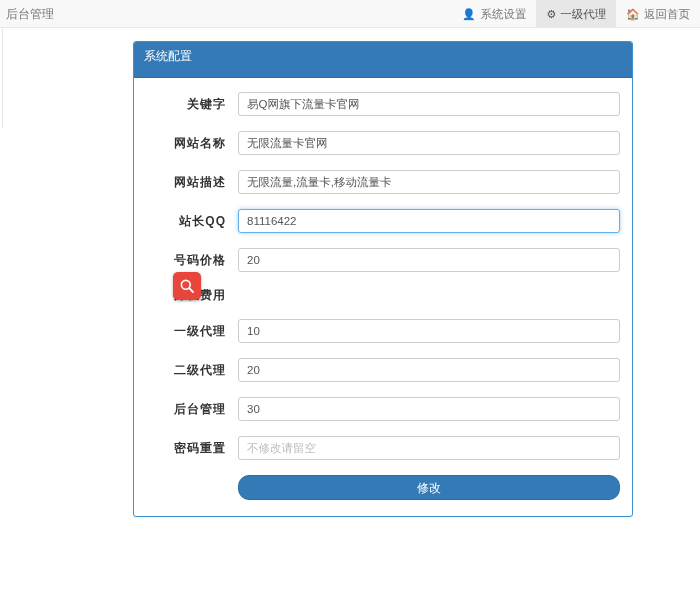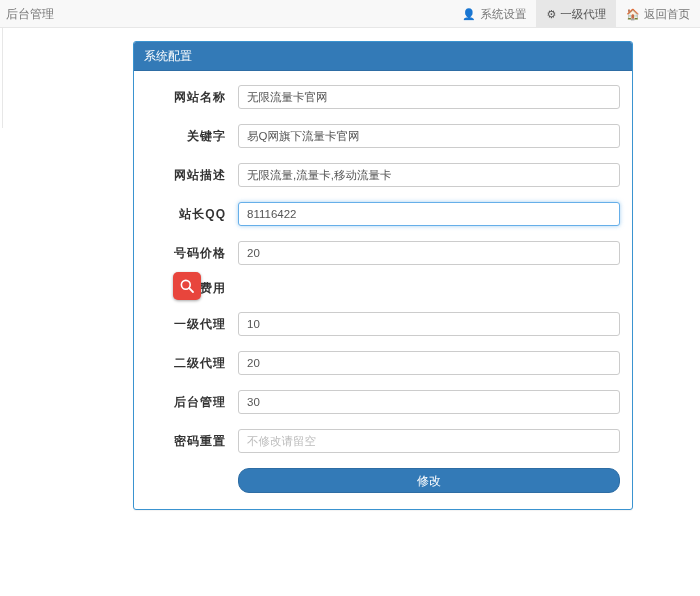--- a/index.html
+++ b/index.html
@@ -88,21 +88,21 @@
     position: absolute;
     left: 133px;
     top: 41px;
     width: 500px;
     background: #ffffff;
     border: 1px solid #3a93d0;
     border-radius: 3px;
     box-shadow: 0 1px 1px rgba(0,0,0,.05);
   }
   .panel-heading {
-    height: 29px;
+    height: 36px;
     background: #337ab7;
     border-bottom: 1px solid #2e6da4;
     color: #ffffff;
     font-size: 12px;
     line-height: 28px;
     padding: 0 10px;
     border-radius: 2px 2px 0 0;
   }
   .panel-body {
     padding: 14px 12px 16px 12px;
@@ -204,27 +204,27 @@
     </div>
   </div>
 
   <div class="left-strip"></div>
 
   <div class="panel">
     <div class="panel-heading">系统配置</div>
     <div class="panel-body">
 
       <div class="form-row">
+        <div class="form-label">关键字</div>
+        <input class="form-control" value="易Q网旗下流量卡官网" style="">
+      </div>
+
+      <div class="form-row">
         <div class="form-label">网站名称</div>
         <input class="form-control" value="无限流量卡官网" style="">
-      </div>
-
-      <div class="form-row">
-        <div class="form-label">关键字</div>
-        <input class="form-control" value="易Q网旗下流量卡官网" style="">
       </div>
 
       <div class="form-row">
         <div class="form-label">网站描述</div>
         <input class="form-control" value="无限流量,流量卡,移动流量卡" style="">
       </div>
 
       <div class="form-row">
         <div class="form-label">站长QQ</div>
         <input class="form-control focused" value="81116422" style="">

